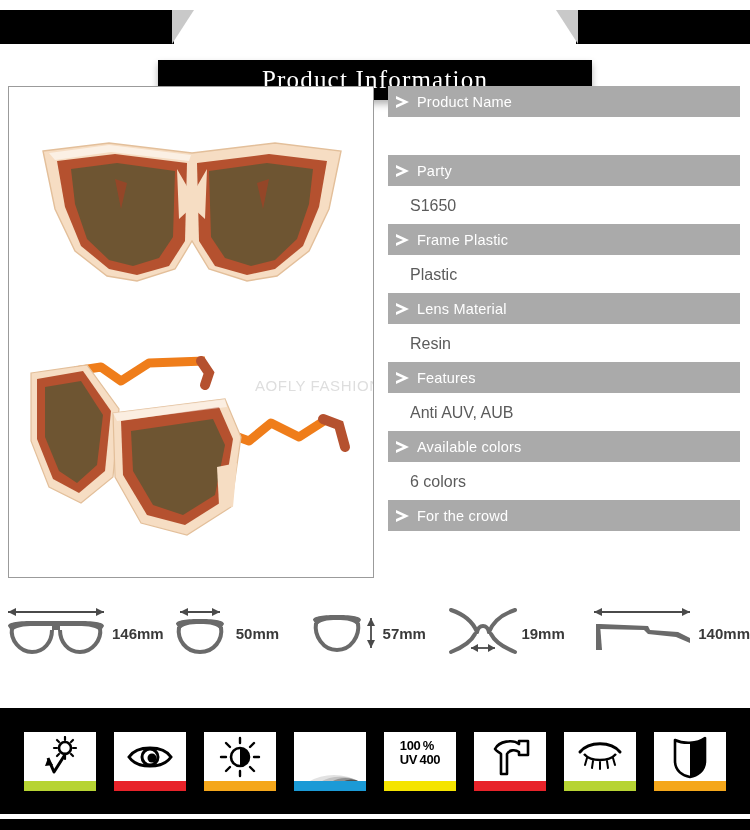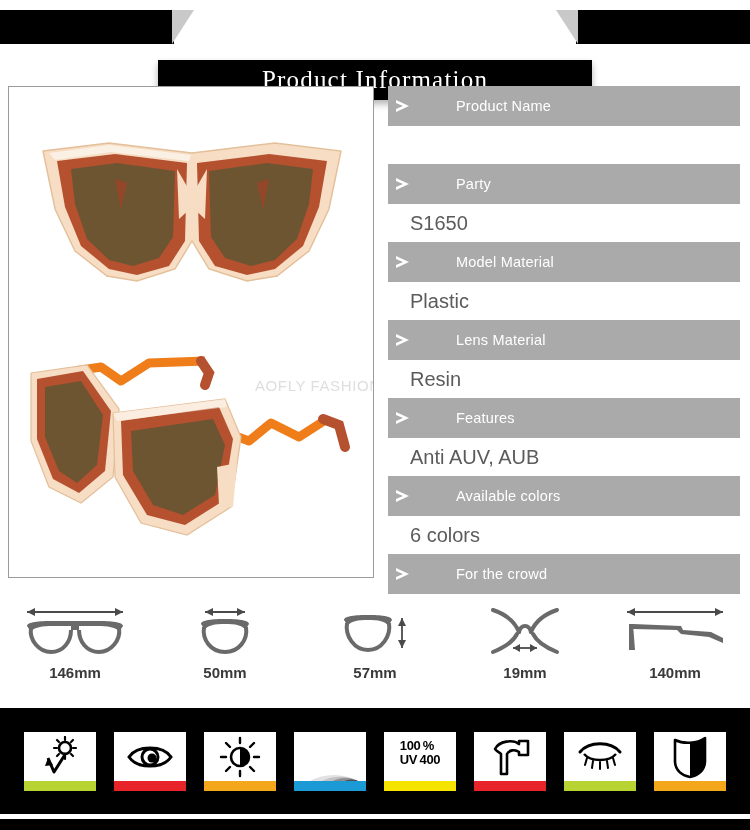--- a/index.html
+++ b/index.html
@@ -69,24 +69,23 @@
   .photo-angle { top: 250px; height: 240px; }
   .watermark {
     position: absolute; left: 246px; top: 290px;
     font-size: 15px; color: #dedede; letter-spacing: 0.6px;
     white-space: nowrap; pointer-events: none;
   }
 
   
   .specs { width: 362px; padding: 4px 2px 0 8px; }
   .spec-head {
-    height: 40px; background: #aaaaaa;
+    height: 31px; background: #aaaaaa;
     display: flex; align-items: center; padding-left: 8px;
     margin-bottom: 1px;
-    gap: 39px;
   }
   .arrow-icon {
     width: 0; height: 0; flex: 0 0 auto;
     border-left: 13px solid #ffffff;
     border-top: 6px solid transparent;
     border-bottom: 6px solid transparent;
     margin-right: 8px;
     position: relative;
   }
   .arrow-icon::after {
@@ -96,33 +95,33 @@
     border-left: 7px solid #aaaaaa;
     border-top: 3px solid transparent;
     border-bottom: 3px solid transparent;
   }
   .spec-head-label {
     color: #ffffff; font-size: 14.5px; letter-spacing: 0.2px;
   }
   .spec-value {
     height: 37px; display: flex; align-items: center;
     padding-left: 22px;
-    color: #5b5b5b; font-size: 20px;
+    color: #5b5b5b; font-size: 16px;
   }
   .spec-value.faded { color: #f4f4f4; }
 
   
   .measure-row {
     position: absolute; top: 596px; left: 0;
     width: 750px; height: 112px;
     display: flex; align-items: flex-start;
     background: #ffffff;
   }
   .measure-item {
-    flex: 1; display: flex; flex-direction: column;
+    flex: 1; display: flex; flex-direction: row;
     align-items: center; padding-top: 6px;
   }
   .measure-svg { display: block; }
   .measure-label {
     margin-top: 6px; font-size: 15px; color: #3a3a3a; font-weight: bold;
   }
 
   
   .feature-strip {
     position: absolute; top: 708px; left: 0;
@@ -237,21 +236,21 @@
     <div class="spec-value faded"></div>
 
     <div class="spec-head">
       <span class="arrow-icon"></span>
       <span class="spec-head-label">Party</span>
     </div>
     <div class="spec-value">S1650</div>
 
     <div class="spec-head">
       <span class="arrow-icon"></span>
-      <span class="spec-head-label">Model Material</span>
+      <span class="spec-head-label">Frame Plastic</span>
     </div>
     <div class="spec-value">Plastic</div>
 
     <div class="spec-head">
       <span class="arrow-icon"></span>
       <span class="spec-head-label">Lens Material</span>
     </div>
     <div class="spec-value">Resin</div>
 
     <div class="spec-head">

